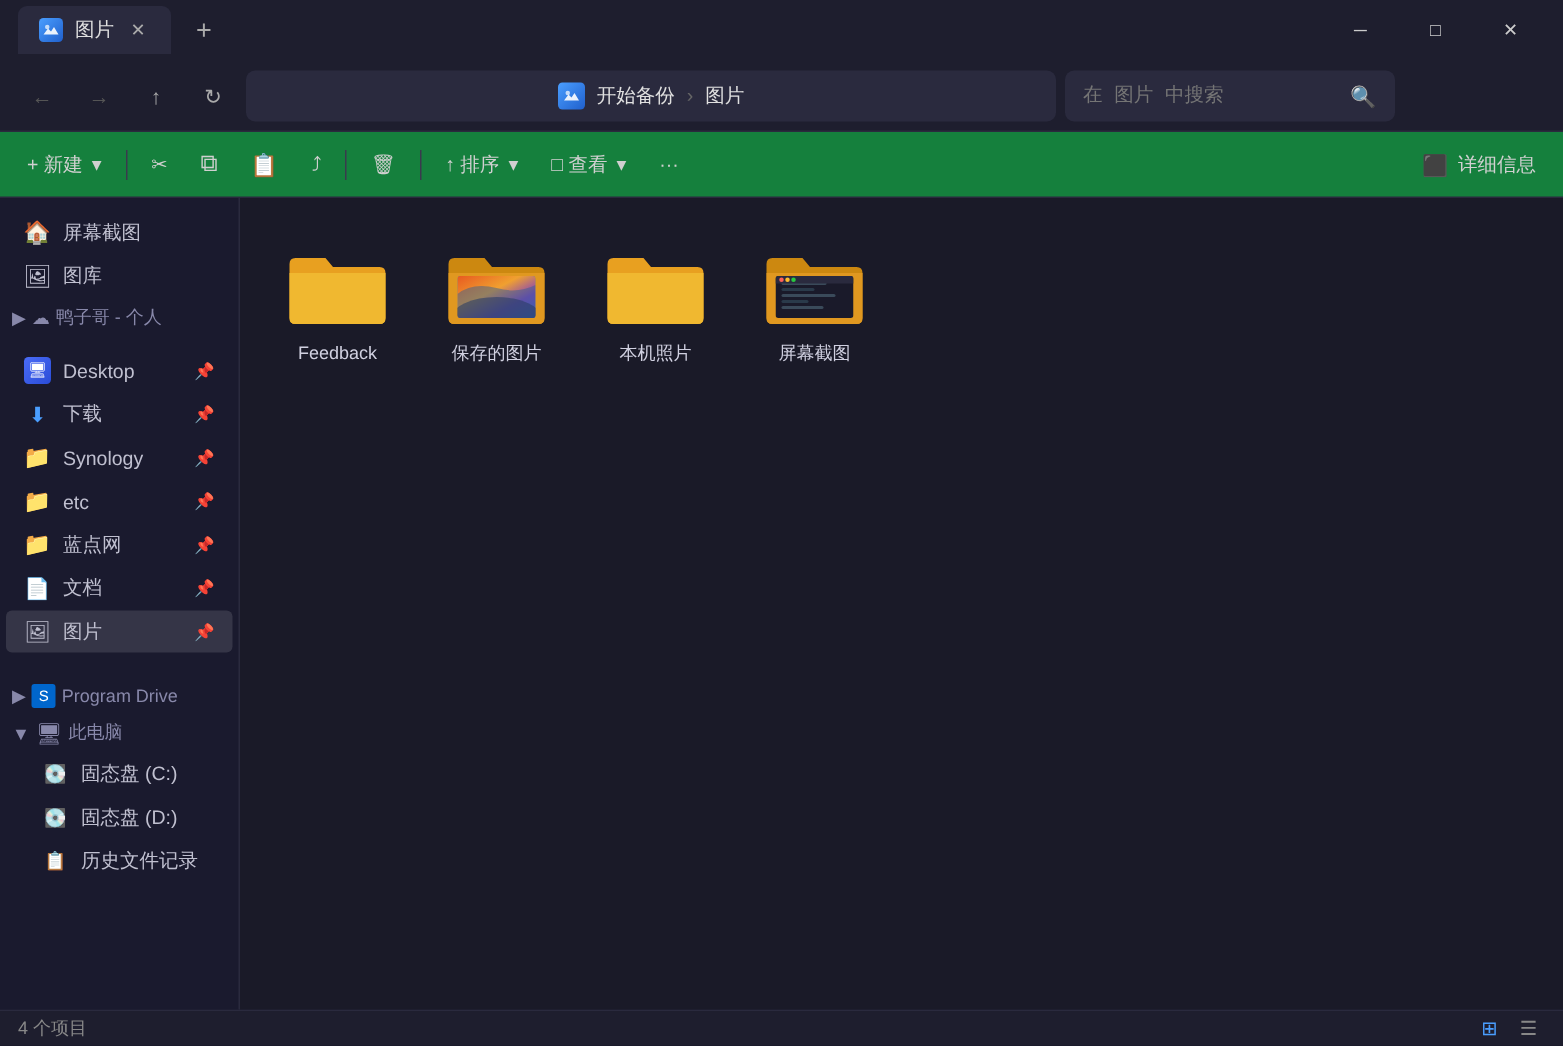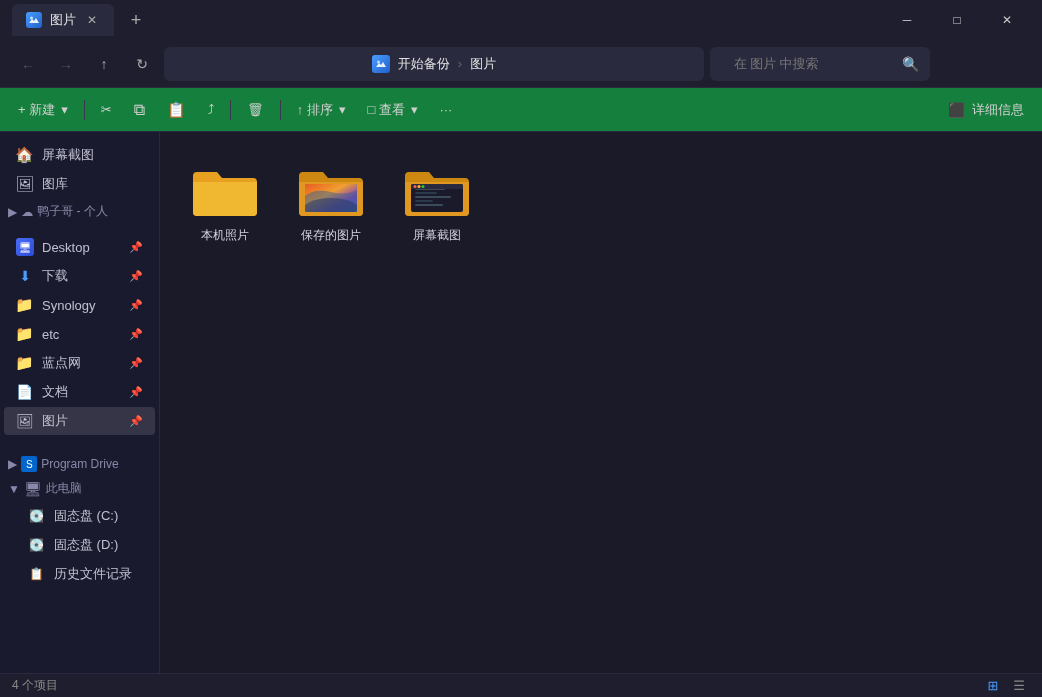--- a/index.html
+++ b/index.html
@@ -128,22 +128,21 @@
       gap: 8px;
       width: 220px;
     }
     .search-bar input {
       background: transparent;
       border: none;
       outline: none;
       color: #999;
       font-size: 13px;
       flex: 1;
-      font-family: Liberation Serif, serif;
-      margin-left: 12px;
+      font-family: Liberation Mono, monospace;
     }
     .search-icon { color: #999; font-size: 14px; }
 
     
     .toolbar {
       height: 44px;
       background: #15803d;
       display: flex;
       align-items: center;
       padding: 0 8px;
@@ -456,29 +455,28 @@
     </div>
     <div class="sidebar-item" style="padding-left:24px;">
       <div class="item-icon" style="font-size:12px;">📋</div>
       <span>历史文件记录</span>
     </div>
   </div>
 
   <div class="content">
     <div class="folder-grid">
 
-
       <div class="folder-item">
         <div class="folder-icon">
           <svg width="72" height="60" viewBox="0 0 72 60">
             <path d="M4 16 Q4 12 8 12 L28 12 L33 18 L64 18 Q68 18 68 22 L68 52 Q68 56 64 56 L8 56 Q4 56 4 52 Z" fill="#E8A020"></path>
             <path d="M4 22 L68 22 L68 52 Q68 56 64 56 L8 56 Q4 56 4 52 Z" fill="#F0B830"></path>
           </svg>
         </div>
-        <span class="folder-label">本机照片</span>
+        <span class="folder-label">Feedback</span>
       </div>
 
       <div class="folder-item">
         <div class="folder-icon">
           <svg width="72" height="60" viewBox="0 0 72 60">
             <path d="M4 16 Q4 12 8 12 L28 12 L33 18 L64 18 Q68 18 68 22 L68 52 Q68 56 64 56 L8 56 Q4 56 4 52 Z" fill="#CC8810"></path>
             <path d="M4 22 L68 22 L68 52 Q68 56 64 56 L8 56 Q4 56 4 52 Z" fill="#E09820"></path>
 
             <clipPath id="clip1">
                 <rect x="10" y="24" width="52" height="28" rx="2"></rect>
@@ -500,20 +498,30 @@
               <path d="M10 36 Q20 28 36 32 Q50 36 62 30 L62 52 L10 52 Z" fill="#3a6090" opacity="0.5"></path>
             </g>
           </svg>
         </div>
         <span class="folder-label">保存的图片</span>
       </div>
 
       <div class="folder-item">
         <div class="folder-icon">
           <svg width="72" height="60" viewBox="0 0 72 60">
+            <path d="M4 16 Q4 12 8 12 L28 12 L33 18 L64 18 Q68 18 68 22 L68 52 Q68 56 64 56 L8 56 Q4 56 4 52 Z" fill="#E8A020"></path>
+            <path d="M4 22 L68 22 L68 52 Q68 56 64 56 L8 56 Q4 56 4 52 Z" fill="#F0B830"></path>
+          </svg>
+        </div>
+        <span class="folder-label">本机照片</span>
+      </div>
+
+      <div class="folder-item">
+        <div class="folder-icon">
+          <svg width="72" height="60" viewBox="0 0 72 60">
             <path d="M4 16 Q4 12 8 12 L28 12 L33 18 L64 18 Q68 18 68 22 L68 52 Q68 56 64 56 L8 56 Q4 56 4 52 Z" fill="#CC8810"></path>
             <path d="M4 22 L68 22 L68 52 Q68 56 64 56 L8 56 Q4 56 4 52 Z" fill="#E09820"></path>
 
             <clipPath id="clip2">
                 <rect x="10" y="24" width="52" height="28" rx="2"></rect>
               </clipPath>
             <g clip-path="url(#clip2)">
               <rect x="10" y="24" width="52" height="28" fill="#1a1a2a"></rect>
 
               <rect x="14" y="28" width="30" height="2" rx="1" fill="#3a4a5a"></rect>

